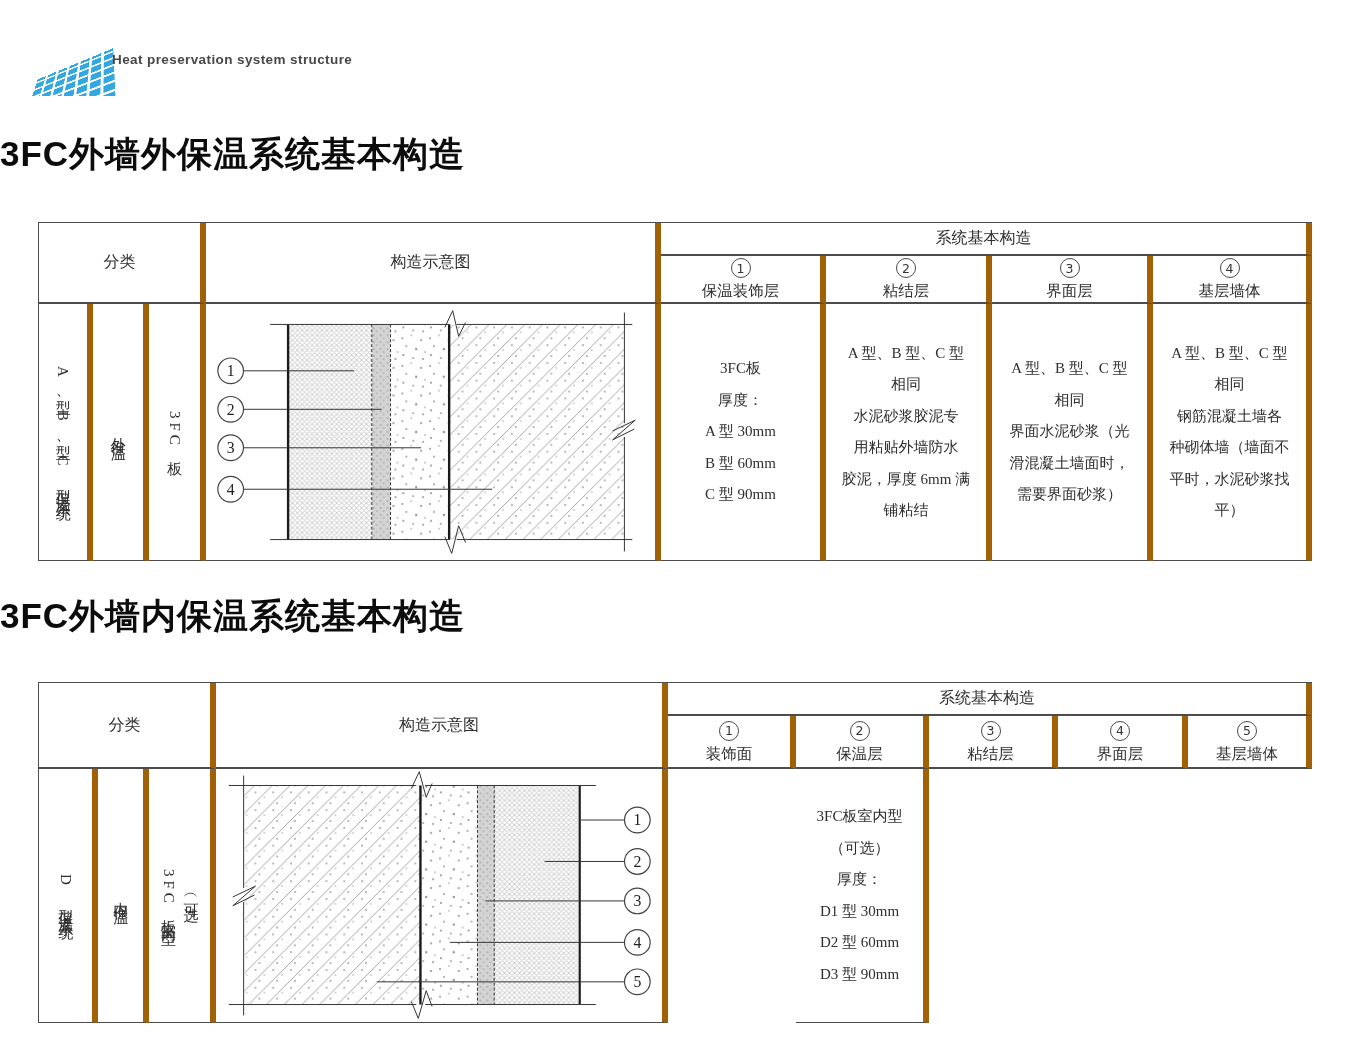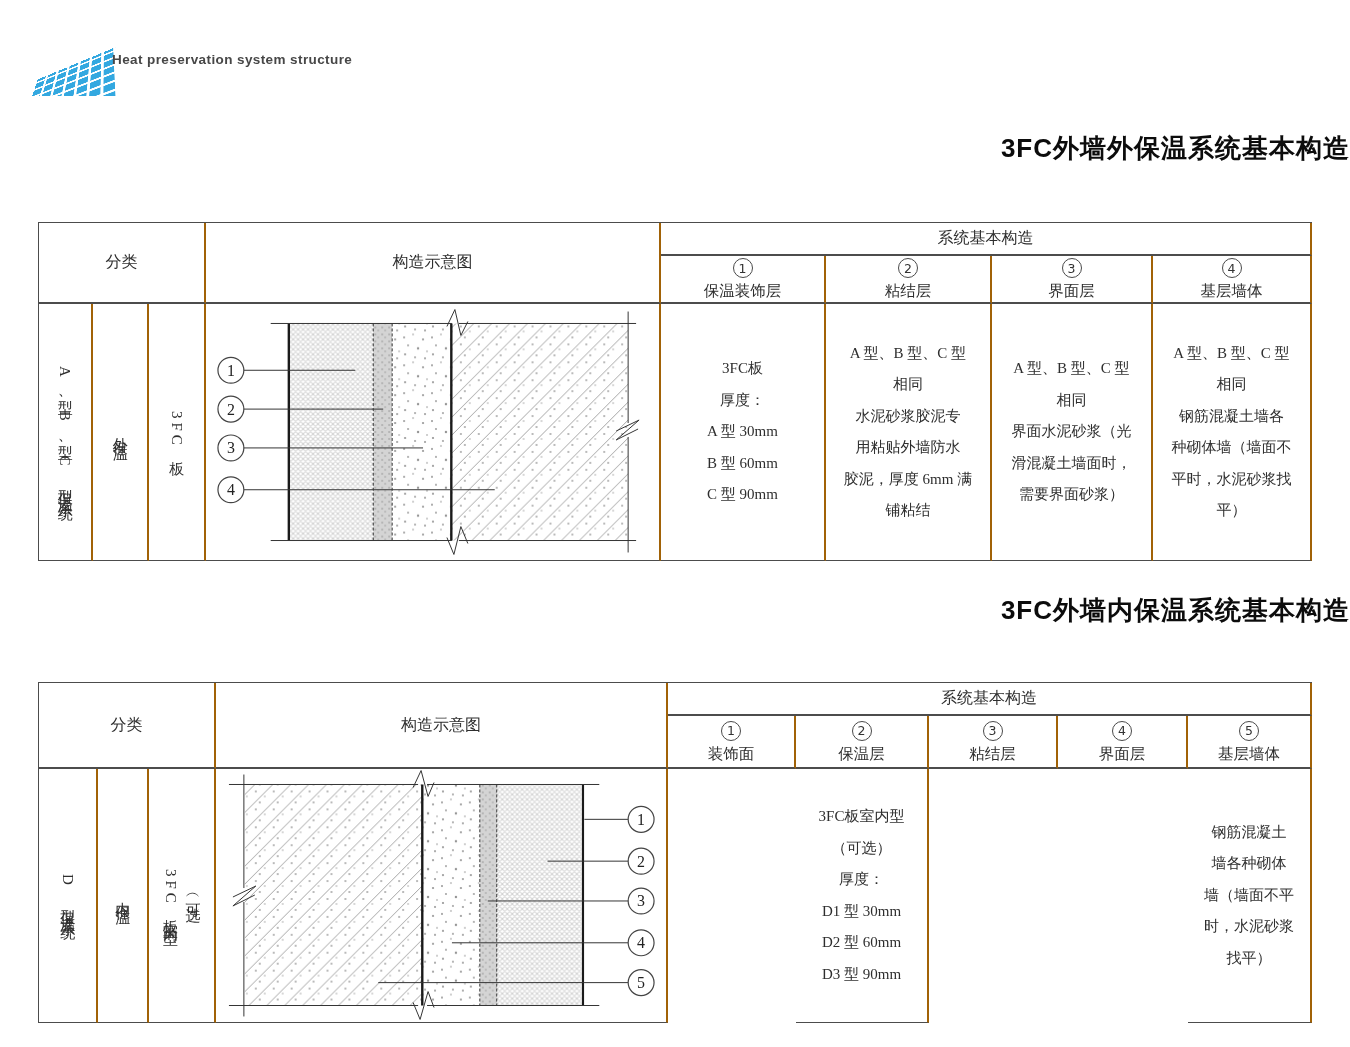--- a/index.html
+++ b/index.html
@@ -19,36 +19,36 @@
       repeating-linear-gradient(0deg, transparent 0 12px, #ffffff 12px 16px);
     transform: perspective(170px) rotateX(34deg) rotateY(-18deg) rotateZ(-10deg) skewX(-8deg);
     transform-origin: 75% 95%;
   }
   .brand { position:absolute; left:112px; top:28px; font-family:"Liberation Sans","DejaVu Sans",sans-serif; }
   .brand-title { font-size:23px; font-weight:700; color:#2f2f2f; letter-spacing:1px; }
   .brand-sub { margin-top:24px; font-size:13.5px; font-weight:700; color:#474747; letter-spacing:0.4px; }
 
   
   .sec-title {
-    position:absolute; left:0; width:100%; text-align:right;
+    position:absolute; left:0; width:100%; text-align:left;
     font-family:"Liberation Sans","DejaVu Sans",sans-serif;
-    font-size:26px; font-weight:700; color:#0c0c0c; letter-spacing:1px;
+    font-size:35px; font-weight:700; color:#0c0c0c; letter-spacing:1px;
   }
   .sec-title.t-one { top:131px; }
   .sec-title.t-two { top:593px; }
 
   
   .t {
     position:absolute; display:grid; background:#fff;
     border-top:1.4px solid #4c4c4c; border-left:1.4px solid #4c4c4c;
   }
   .t1 { left:38px; top:222px; grid-template-columns:54px 56px 57px 455px 165px 166px 161px 159px; grid-template-rows:33px 48px 257px; }
   .t2 { left:38px; top:682px; grid-template-columns:59px 51px 67px 452px 128px 133px 129px 130px 124px; grid-template-rows:33px 53px 254px; }
   .cell {
-    border-right:2px solid #a16207; border-bottom:1px solid #4c4c4c;
+    border-right:6px solid #a16207; border-bottom:1px solid #4c4c4c;
     display:flex; align-items:center; justify-content:center;
     font-size:16px; overflow:hidden;
   }
   .thick { border-bottom-width:2px; }
   .subhead { flex-direction:column; gap:3px; font-size:15.5px; padding-top:2px; }
   .circ {
     display:inline-flex; width:20px; height:20px; border:1px solid #4a4a4a; border-radius:50%;
     align-items:center; justify-content:center;
     font-family:"DejaVu Sans",sans-serif; font-size:12.5px; color:#333; box-sizing:border-box;
   }
@@ -311,18 +311,13 @@
       </g>
     </svg>
   </div>
 
   <div class="cell body-cell" style="grid-area:3/6/4/7">3FC板室内型
 （可选）
 厚度：
 D1 型 30mm
 D2 型 60mm
 D3 型 90mm</div>
-  <div class="cell body-cell" style="grid-area:3/9/4/10">钢筋混凝土
-墙各种砌体
-墙（墙面不平
-时，水泥砂浆
-找平）</div>
 </div>
 
 </body></html>

